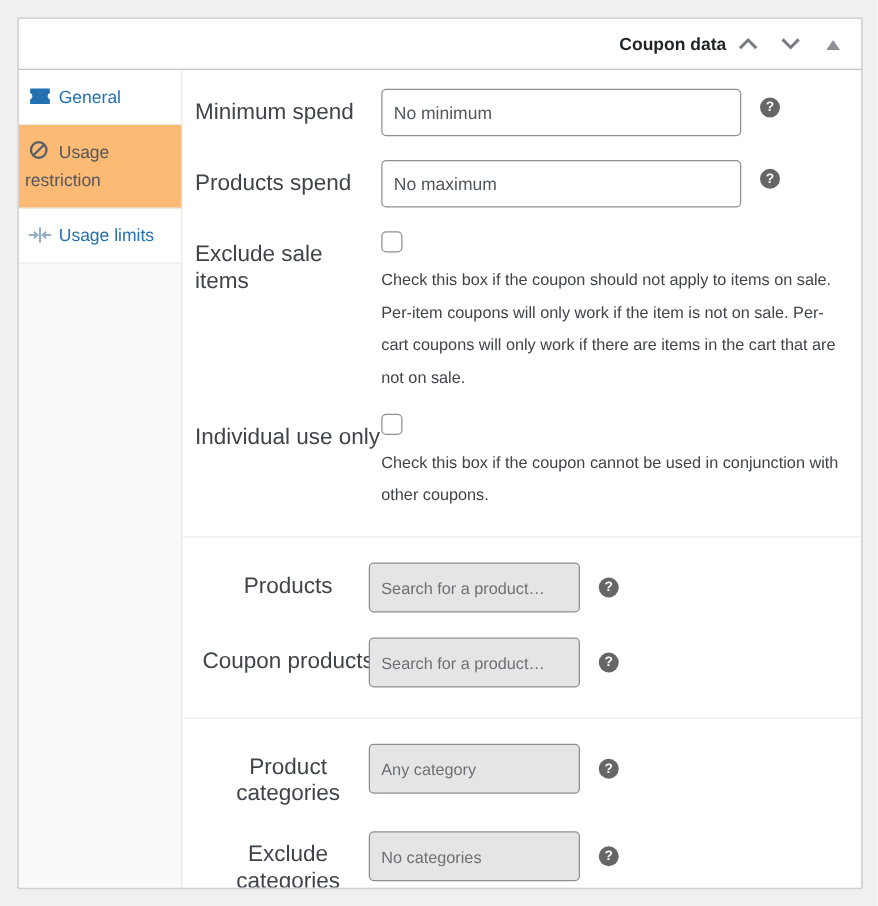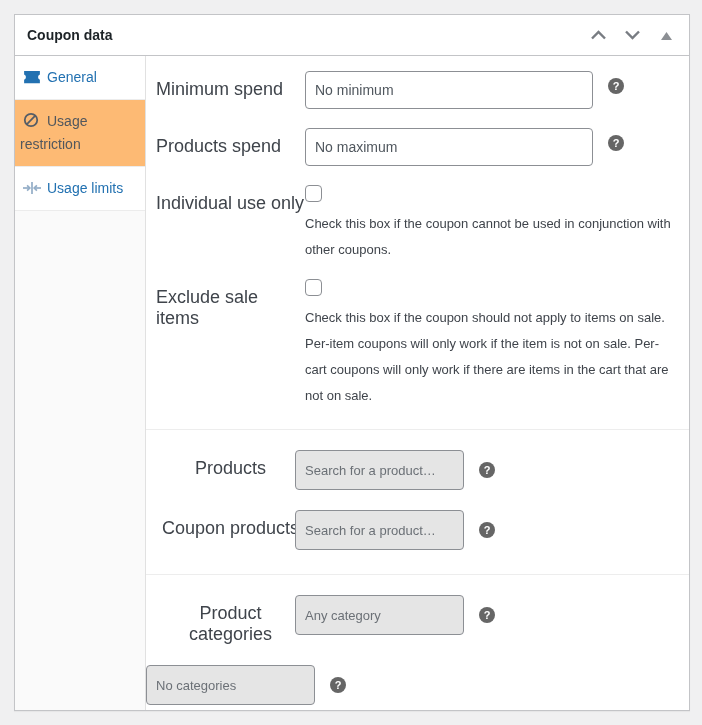--- a/index.html
+++ b/index.html
@@ -11,21 +11,21 @@
   }
   .page { width:702px; height:725px; padding:14px 12px 14px 14px; }
   .postbox {
     width:676px; height:697px; background:#fff;
     border:1px solid #c3c4c7; box-shadow:0 1px 1px rgba(0,0,0,.04);
     display:flex; flex-direction:column; overflow:hidden;
   }
   
   .postbox-header {
     display:flex; align-items:center; height:41px; flex:0 0 41px;
-    border-bottom:1px solid #c3c4c7; padding:0 6px 0 12px;
+    border-bottom:1px solid #c3c4c7; padding:0 6px 0 12px;text-align:right;
   }
   .postbox-title { flex:1; font-size:14px; font-weight:bold; color:#1d2327; }
   .handle-btn {
     background:none; border:none; width:34px; height:30px; cursor:pointer;
     display:inline-flex; align-items:center; justify-content:center;
   }
   
   .postbox-body { flex:1; display:flex; }
   ul.wc-tabs {
     width:131px; flex:0 0 131px; list-style:none;
@@ -154,34 +154,34 @@
             <span class="help-tip">?</span>
           </div>
 
           <div class="form-row">
             <label>Products spend</label>
             <input type="text" class="input-text" placeholder="No maximum" style="">
             <span class="help-tip">?</span>
           </div>
 
           <div class="form-row checkbox-row">
+            <label>Exclude sale items</label>
+            <div class="checkbox-col">
+              <input type="checkbox" class="wc-checkbox" style="">
+              <p class="description">Check this box if the coupon should not apply to items on sale. Per-item coupons will only work if the item is not on sale. Per-cart coupons will only work if there are items in the cart that are not on sale.</p>
+            </div>
+          </div>
+
+          <div class="form-row checkbox-row">
             <label>Individual use only</label>
             <div class="checkbox-col">
               <input type="checkbox" class="wc-checkbox" style="">
               <p class="description">Check this box if the coupon cannot be used in conjunction with other coupons.</p>
             </div>
           </div>
-
-          <div class="form-row checkbox-row">
-            <label>Exclude sale items</label>
-            <div class="checkbox-col">
-              <input type="checkbox" class="wc-checkbox" style="">
-              <p class="description">Check this box if the coupon should not apply to items on sale. Per-item coupons will only work if the item is not on sale. Per-cart coupons will only work if there are items in the cart that are not on sale.</p>
-            </div>
-          </div>
         </div>
 
         <div class="options-group">
           <div class="form-row select-row">
             <label>Products</label>
             <div class="select-box">
               <span class="select-placeholder">Search for a product…</span>
             </div>
             <span class="help-tip">?</span>
           </div>
@@ -198,20 +198,21 @@
         <div class="options-group">
           <div class="form-row select-row">
             <label>Product categories</label>
             <div class="select-box">
               <span class="select-placeholder">Any category</span>
             </div>
             <span class="help-tip">?</span>
           </div>
 
           <div class="form-row select-row">
+            <label>Exclude categories</label>
             <div class="select-box">
               <span class="select-placeholder">No categories</span>
             </div>
             <span class="help-tip">?</span>
           </div>
         </div>
 
         <div class="options-group">
           
         </div>

